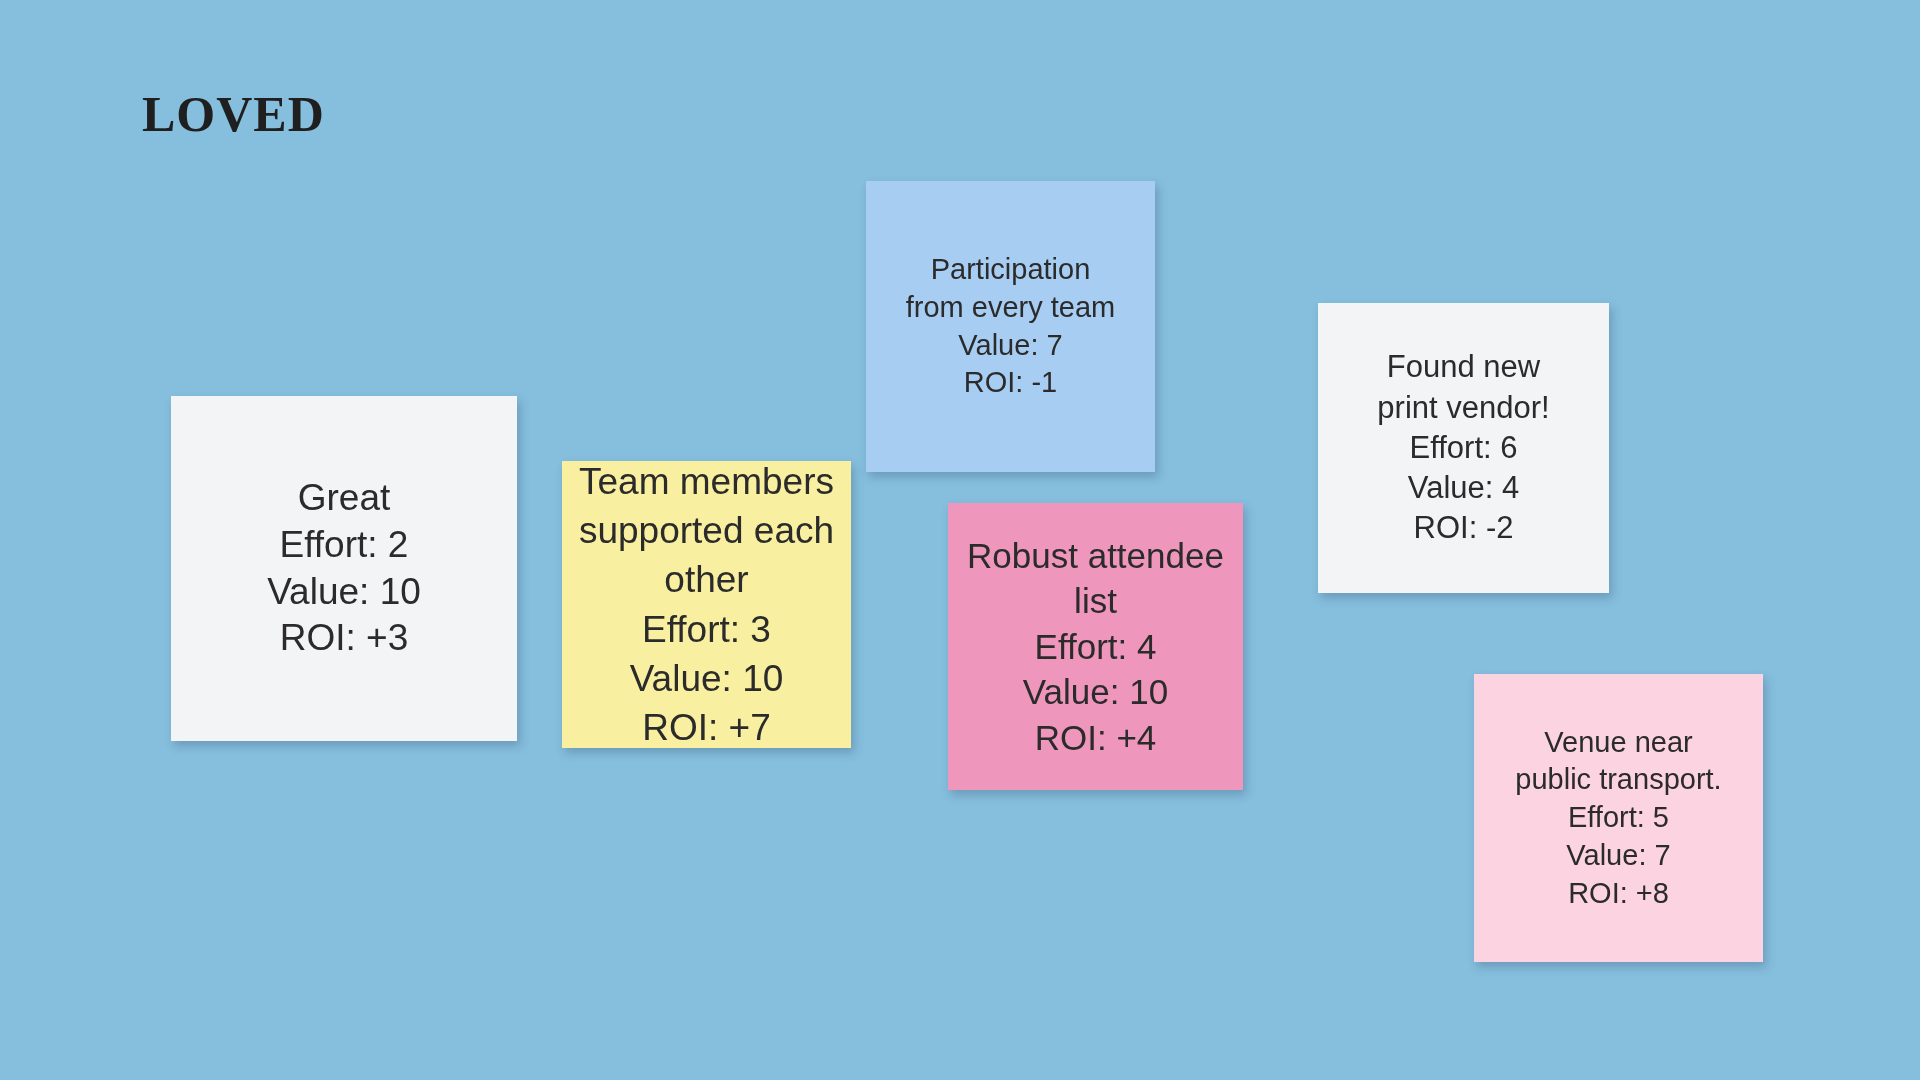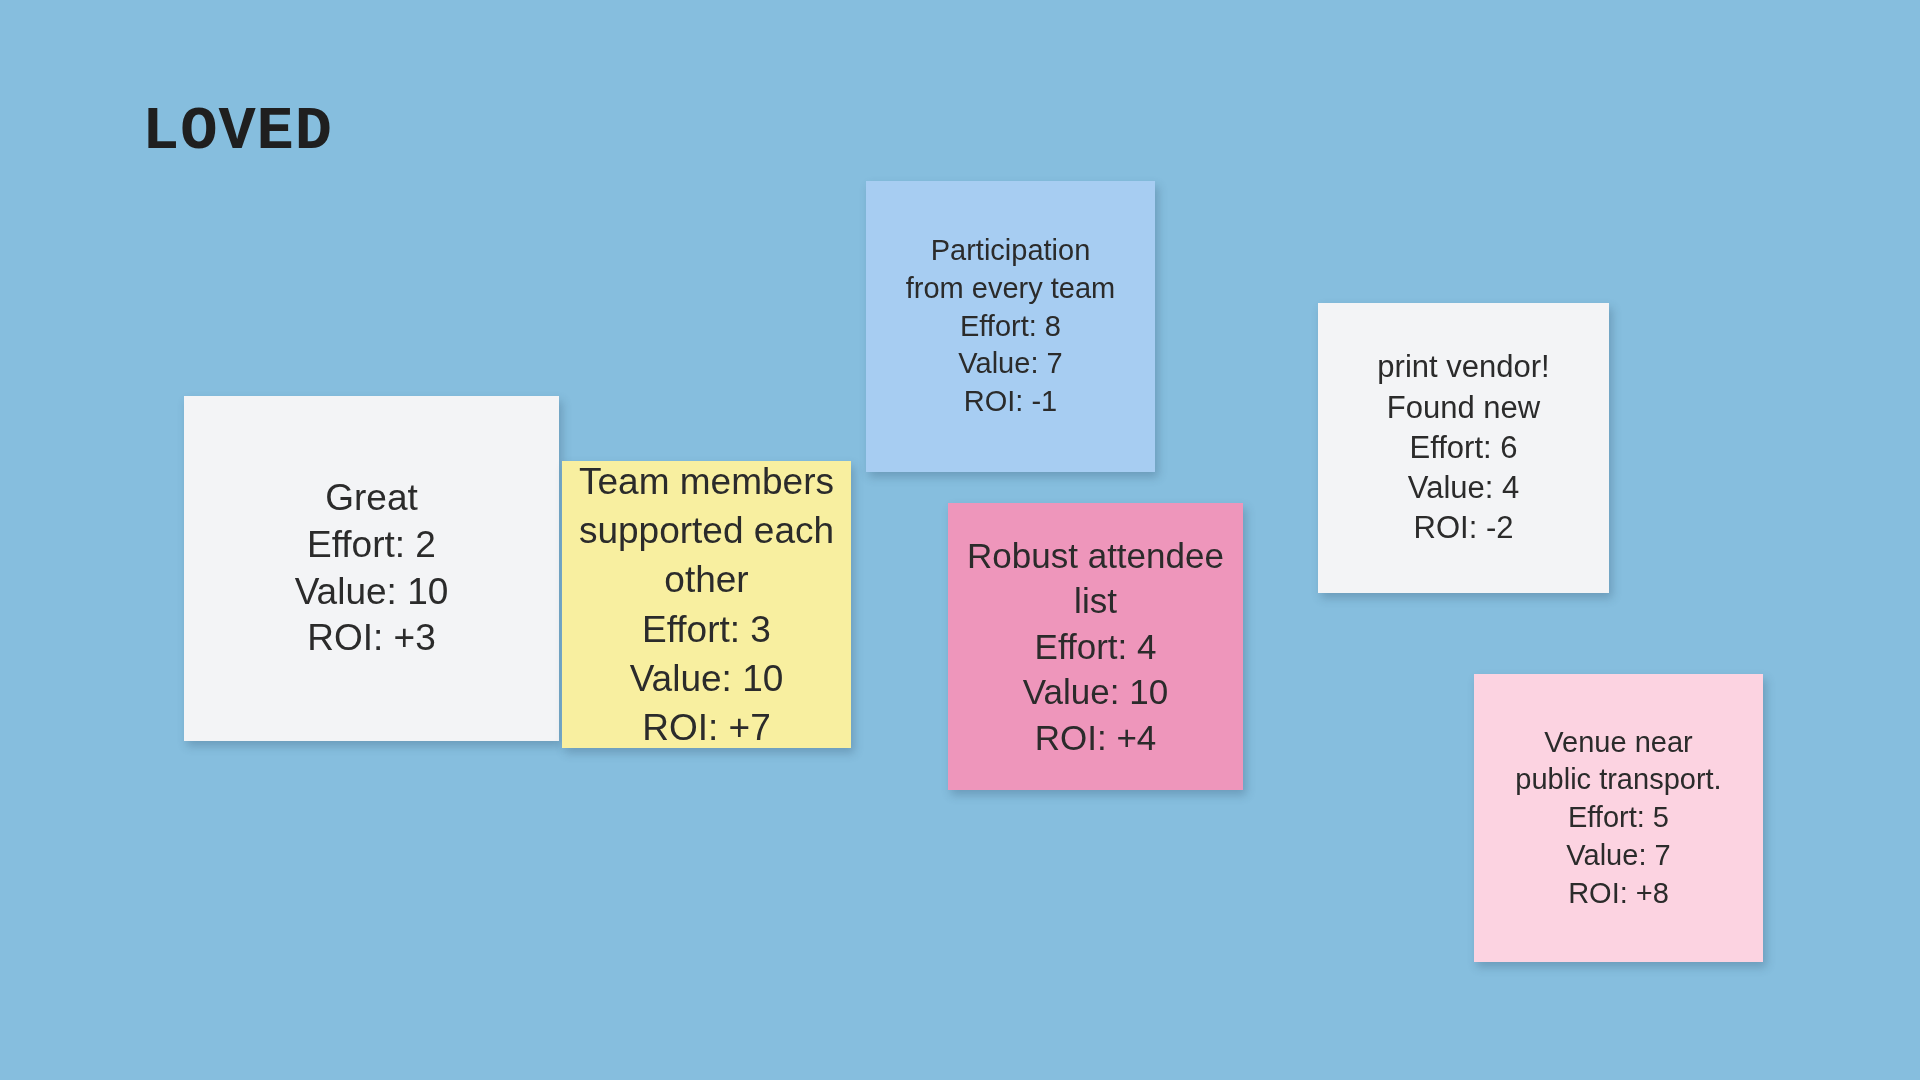--- a/index.html
+++ b/index.html
@@ -17,23 +17,23 @@
   }
   #board {
     position: relative;
     width: 1920px;
     height: 1080px;
     background: #86bede;
   }
   #board-title {
     position: absolute;
     left: 142px;
-    top: 101px;
-    font-family: Liberation Mono, monospace;
-    font-size: 62px;
+    top: 89px;
+    font-family: Liberation Serif, serif;
+    font-size: 50px;
     font-weight: bold;
     letter-spacing: 1px;
     color: #1f1f1f;
     line-height: 1;
     white-space: pre;
     user-select: none;
   }
   .sticky {
     position: absolute;
     box-sizing: border-box;
@@ -48,23 +48,23 @@
     padding: 16px 12px;
     overflow: hidden;
   }
   .sticky .line {
     display: block;
     width: 100%;
     white-space: nowrap;
   }
   
   .note-great-speakers {
-    left: 184px;
+    left: 171px;
     top: 396px;
-    width: 375px;
+    width: 346px;
     height: 345px;
     background: #f3f4f6;
     font-size: 37px;
     line-height: 1.27;
   }
   .note-team-members {
     left: 562px;
     top: 461px;
     width: 289px;
     height: 287px;
@@ -129,36 +129,35 @@
     <span class="line">supported each</span>
     <span class="line">other</span>
     <span class="line">Effort: 3</span>
     <span class="line">Value: 10</span>
     <span class="line">ROI: +7</span>
   </div>
 
   <div class="sticky note-participation">
     <span class="line">Participation</span>
     <span class="line">from every team</span>
-    <span class="line">Effort: 8</span>
     <span class="line">Value: 7</span>
     <span class="line">ROI: -1</span>
   </div>
 
   <div class="sticky note-robust-attendee">
     <span class="line">Robust attendee</span>
     <span class="line">list</span>
     <span class="line">Effort: 4</span>
     <span class="line">Value: 10</span>
     <span class="line">ROI: +4</span>
   </div>
 
   <div class="sticky note-print-vendor">
+    <span class="line">Found new</span>
     <span class="line">print vendor!</span>
-    <span class="line">Found new</span>
     <span class="line">Effort: 6</span>
     <span class="line">Value: 4</span>
     <span class="line">ROI: -2</span>
   </div>
 
   <div class="sticky note-venue">
     <span class="line">Venue near</span>
     <span class="line">public transport.</span>
     <span class="line">Effort: 5</span>
     <span class="line">Value: 7</span>

